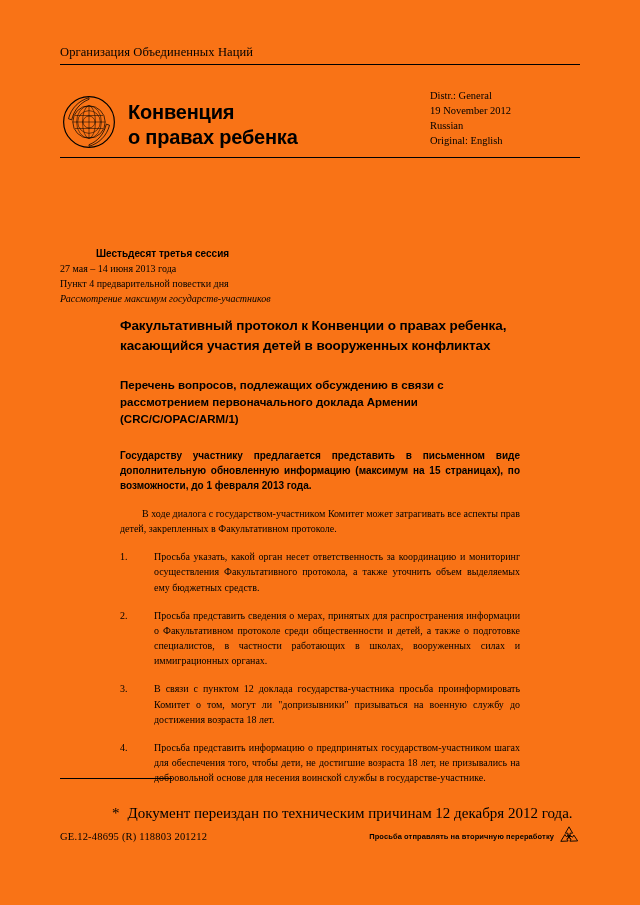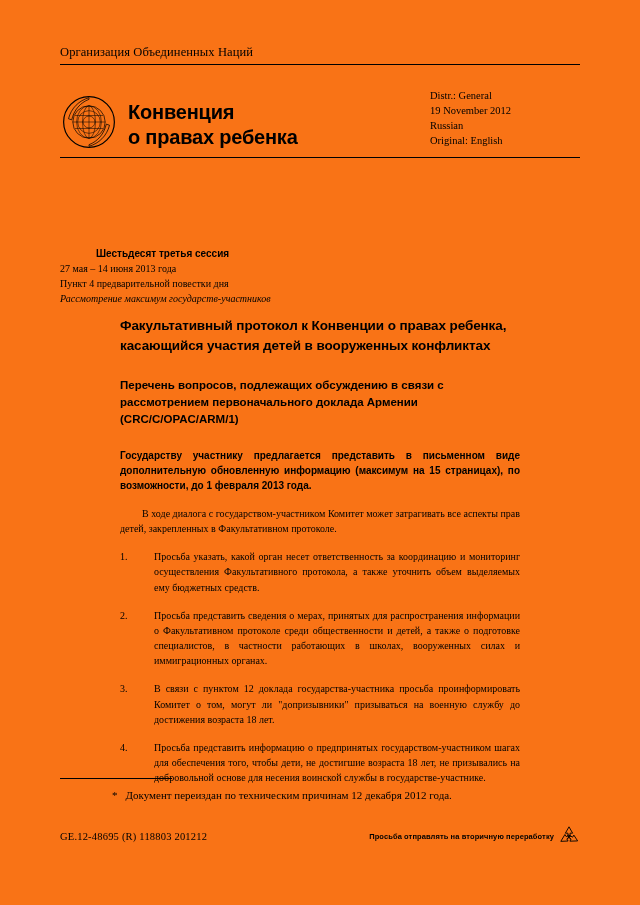--- a/index.html
+++ b/index.html
@@ -173,23 +173,23 @@
     position: absolute;
     left: 60px;
     top: 778px;
     width: 520px;
   }
   .footnote-rule {
     width: 112px;
     border-top: 1px solid #000;
   }
   .footnote {
-    margin-top: 9px;
+    margin-top: 24px;
     margin-left: 52px;
-    font-size: 11px;
+    font-size: 15px;
     line-height: 1.4;
     font-family: Liberation Serif, serif;
   }
   .footnote .star {
     margin-right: 8px;
   }
 
   
   .footer {
     position: absolute;

